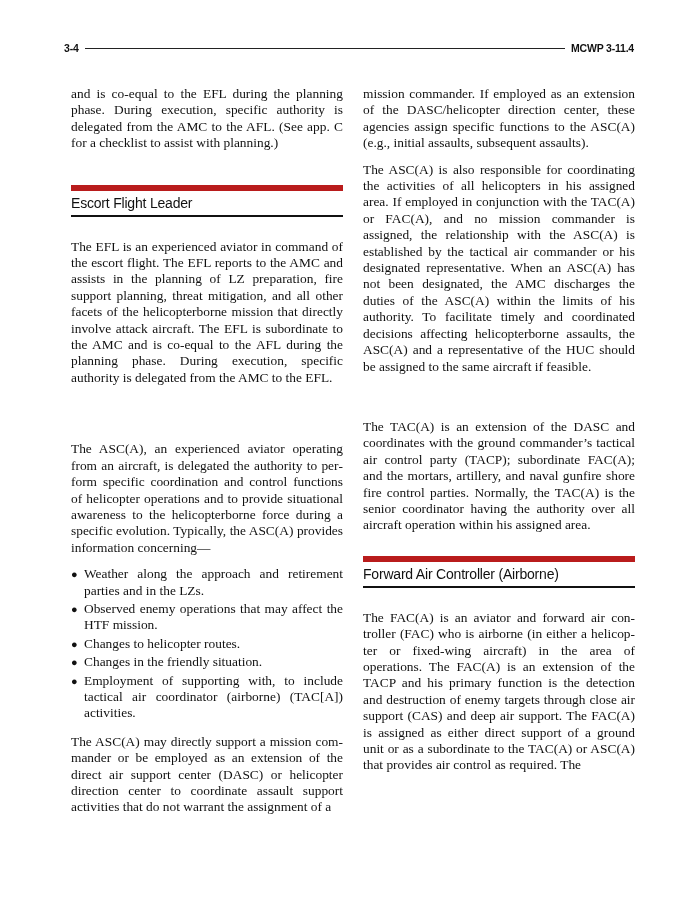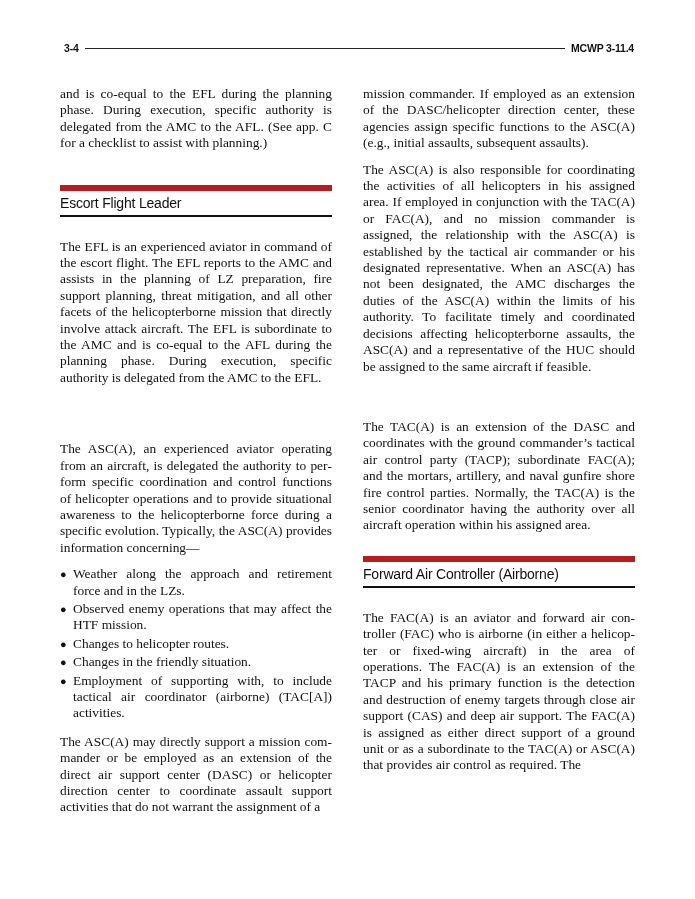--- a/index.html
+++ b/index.html
@@ -2,21 +2,21 @@
 <html><head>
 <meta charset="utf-8">
 <style>
   html, body { margin: 0; padding: 0; background: #ffffff; }
   body { width: 695px; height: 899px; position: relative; overflow: hidden; color: #111; }
   .page { position: absolute; left: 0; top: 0; width: 695px; height: 899px; margin-left: 8px; }
   .header { position: absolute; left: 56px; top: 40px; width: 570px; height: 16px; display: flex; align-items: center; }
   .header .pgnum, .header .pub { font-family: "Liberation Sans", sans-serif; font-weight: bold; font-size: 10.5px; white-space: nowrap; letter-spacing: -0.2px; }
   .header .rule { flex: 1; height: 0; border-top: 1px solid #222; margin: 0 6px; }
   .col { position: absolute; top: 86px; width: 272px; font-family: "Liberation Serif", serif; font-size: 13.4px; line-height: 16.4px; }
-  .col.left { left: 52px; }
+  .col.left { left: 63px; }
   .col.right { left: 355px; width: 272px; }
   .p { margin: 0 0 0 0; text-align: justify; hyphens: manual; }
   .heading { border-top: 6px solid #b91c1c; border-bottom: 2px solid #111; font-family: "Liberation Sans", sans-serif; font-size: 14px; line-height: 16px; padding: 4px 0 4px 0; letter-spacing: -0.2px; }
   ul.bullets { list-style: none; margin: 0; padding: 0; }
   ul.bullets li { position: relative; padding-left: 13px; text-align: justify; margin-bottom: 2px; }
   ul.bullets li .dot { position: absolute; left: 0; top: 0; font-size: 11px; }
 </style>
 </head>
 <body>
 
@@ -35,21 +35,21 @@
     <div class="heading">Escort Flight Leader</div>
     <div style="height:22px"></div>
     <p class="p">The EFL is an experienced aviator in command of the escort flight. The EFL reports to the AMC and assists in the planning of LZ preparation, fire support planning, threat mitigation, and all other facets of the helicopterborne mission that directly involve attack aircraft. The EFL is subordinate to the AMC and is co-equal to the AFL during the planning phase. During execution, specific authority is delegated from the AMC to the EFL.</p>
 
     <div style="height:33px"></div>
     <div style="height:22px"></div>
     <p class="p">The ASC(A), an experienced aviator operating from an aircraft, is delegated the authority to per­form specific coordination and control functions of helicopter operations and to provide situational awareness to the helicopterborne force during a specific evolution. Typically, the ASC(A) pro­vides information concerning—</p>
 
     <div style="height:10px"></div>
     <ul class="bullets">
-      <li><span class="dot">●</span><span>Weather along the approach and retirement force and in the LZs.</span></li>
+      <li><span class="dot">●</span><span>Weather along the approach and retirement parties and in the LZs.</span></li>
       <li><span class="dot">●</span><span>Observed enemy operations that may affect the HTF mission.</span></li>
       <li><span class="dot">●</span><span>Changes to helicopter routes.</span></li>
       <li><span class="dot">●</span><span>Changes in the friendly situation.</span></li>
       <li><span class="dot">●</span><span>Employment of supporting with, to include tactical air coordinator (airborne) (TAC[A]) activities.</span></li>
     </ul>
 
     <div style="height:10px"></div>
     <p class="p">The ASC(A) may directly support a mission com­mander or be employed as an extension of the direct air support center (DASC) or helicopter direction center to coordinate assault support activities that do not warrant the assignment of a</p>
   </div>
 

